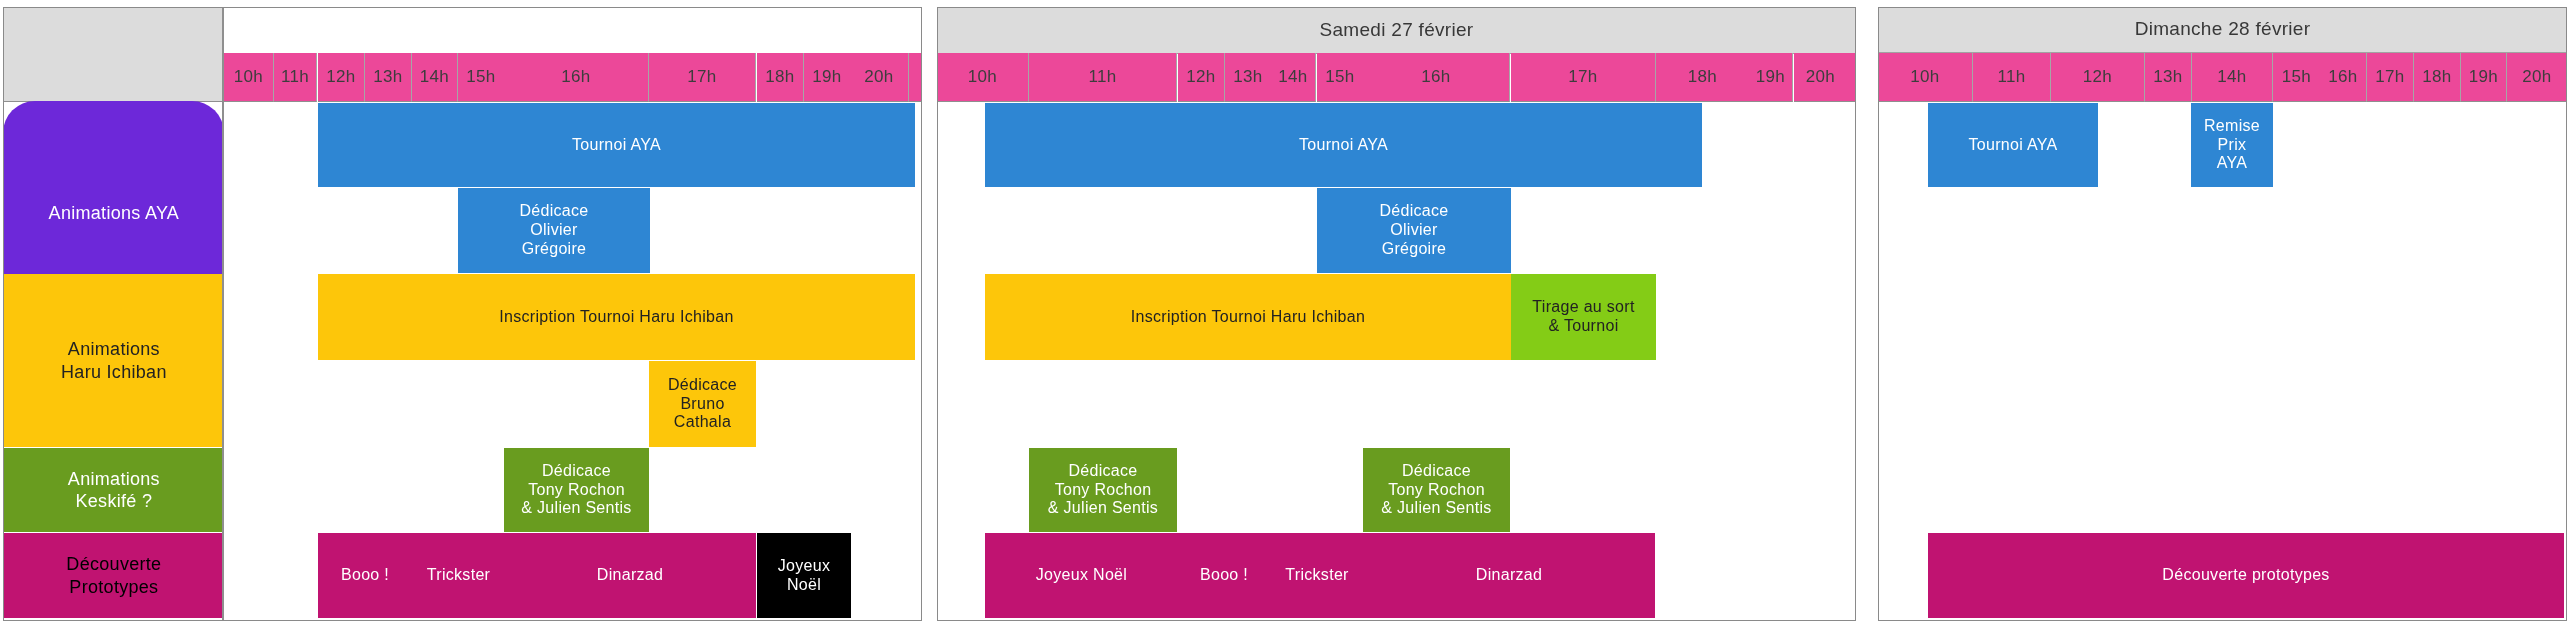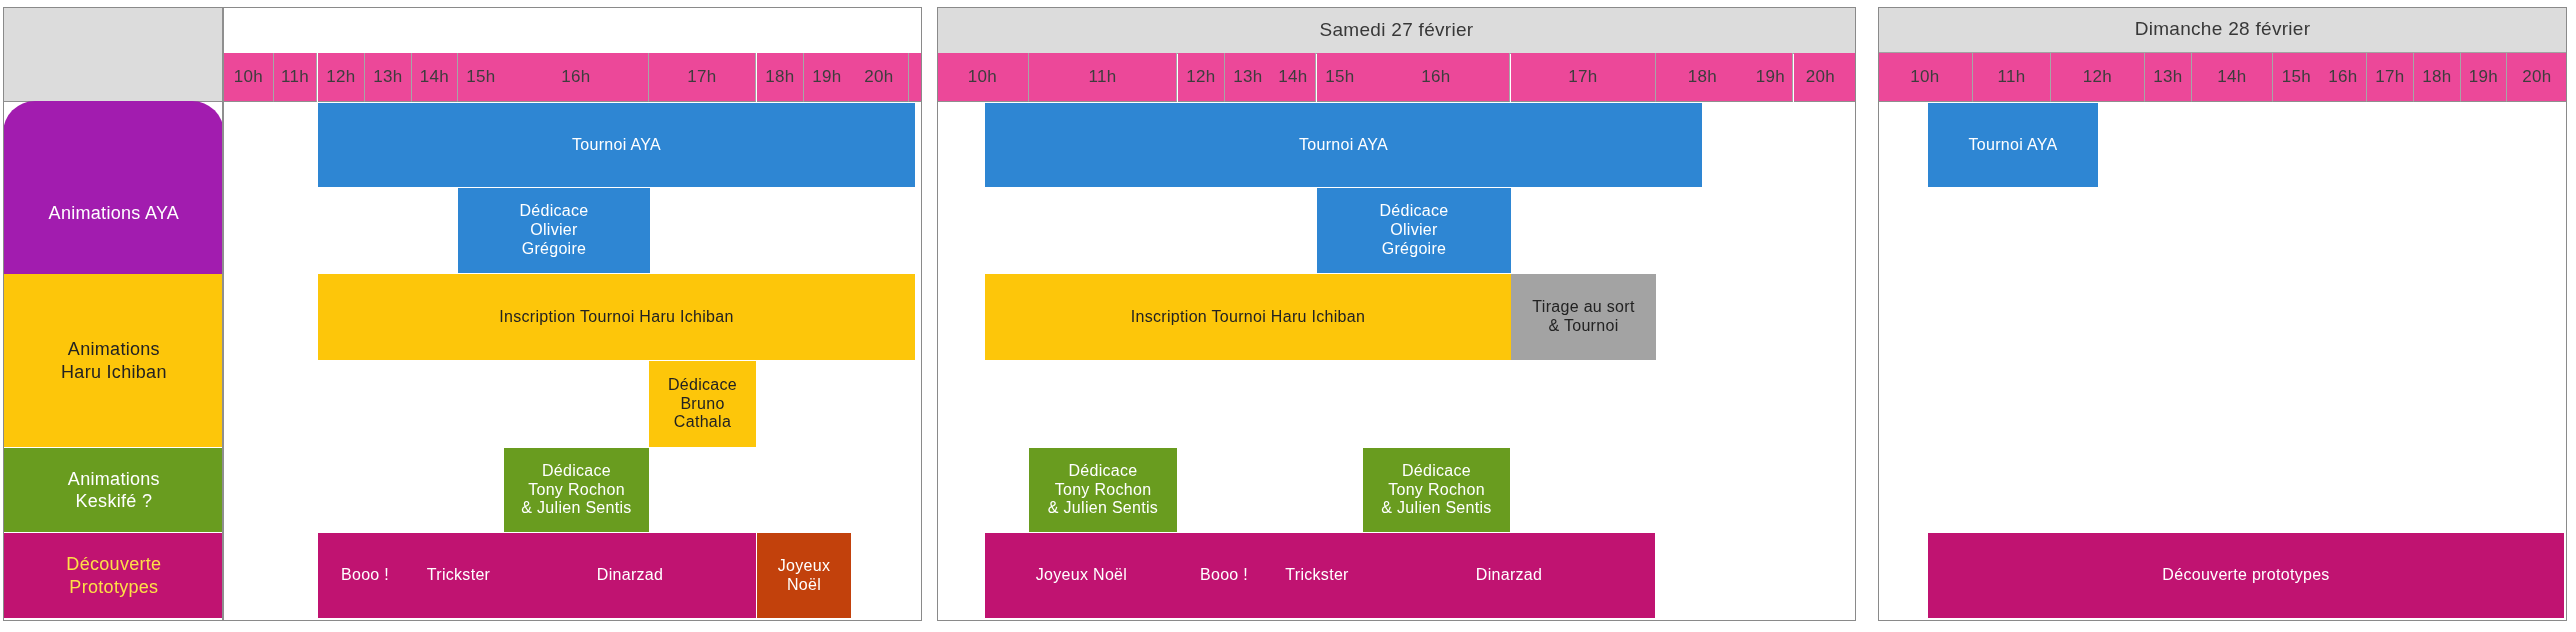--- a/index.html
+++ b/index.html
@@ -29,26 +29,26 @@
   }
   .legend-header{background:#dcdcdc;border-bottom:1.7px solid #8f8f8f;}
   .col-border{background:#8f8f8f;}
   .card-border{border:1.7px solid #8a8a8a;background:transparent;pointer-events:none;}
 </style>
 </head>
 <body>
 
 <div id="canvas">
     <div class="abs legend-header" style="left: 3.4px; top: 6.8px; width: 221px; height: 95px;"></div>
-    <div class="abs legend-cell" style="left: 3.4px; top: 101px; width: 221px; height: 224px; background: #a21caf; color: rgb(255, 255, 255); border-radius: 32px;">Animations AYA</div>
+    <div class="abs legend-cell" style="left: 3.4px; top: 101px; width: 221px; height: 224px; background: #6d28d9; color: rgb(255, 255, 255); border-radius: 32px;">Animations AYA</div>
     <div class="abs legend-cell" style="left: 3.4px; top: 274px; width: 221px; height: 173px; background: rgb(253, 198, 10); color: rgb(34, 34, 34);">Animations
 Haru Ichiban</div>
     <div class="abs legend-cell" style="left: 3.4px; top: 448px; width: 221px; height: 84px; background: rgb(105, 156, 31); color: rgb(255, 255, 255);">Animations
 Keskifé ?</div>
-    <div class="abs legend-cell" style="left: 3.4px; top: 533px; width: 221px; height: 85px; background: rgb(192, 19, 113); color: #fde047;">Découverte
+    <div class="abs legend-cell" style="left: 3.4px; top: 533px; width: 221px; height: 85px; background: rgb(192, 19, 113); color: #000000;">Découverte
 Prototypes</div>
     <div class="abs col-border" style="left: 222px; top: 6.8px; width: 1.7px; height: 613px;"></div>
     <div class="abs hour-cell" style="left: 224px; top: 53px; width: 50px; height: 49px; border-right: 1.7px solid rgb(166, 166, 166);">10h</div>
     <div class="abs hour-cell" style="left: 274px; top: 53px; width: 43px; height: 49px; border-right: 1.7px solid rgb(166, 166, 166);">11h</div>
     <div class="abs hour-cell" style="left: 318px; top: 53px; width: 47px; height: 49px; border-right: 1.7px solid rgb(166, 166, 166);">12h</div>
     <div class="abs hour-cell" style="left: 365px; top: 53px; width: 47px; height: 49px; border-right: 1.7px solid rgb(166, 166, 166);">13h</div>
     <div class="abs hour-cell" style="left: 412px; top: 53px; width: 46px; height: 49px; border-right: 1.7px solid rgb(166, 166, 166);">14h</div>
     <div class="abs hour-cell" style="left: 458px; top: 53px; width: 47px; height: 49px; border-right: 1.7px solid rgb(166, 166, 166);">15h</div>
     <div class="abs hour-cell" style="left: 504px; top: 53px; width: 145px; height: 49px; border-right: 1.7px solid rgb(166, 166, 166);">16h</div>
     <div class="abs hour-cell" style="left: 649px; top: 53px; width: 107px; height: 49px; border-right: 1.7px solid rgb(166, 166, 166);">17h</div>
@@ -63,42 +63,42 @@
     <div class="abs event-block" style="left: 318px; top: 274px; width: 597px; height: 86px; background: rgb(253, 198, 10); color: rgb(34, 34, 34);">Inscription Tournoi Haru Ichiban</div>
     <div class="abs event-block" style="left: 649px; top: 361px; width: 107px; height: 86px; background: rgb(253, 198, 10); color: rgb(34, 34, 34);">Dédicace
 Bruno
 Cathala</div>
     <div class="abs event-block" style="left: 504px; top: 448px; width: 145px; height: 84px; background: rgb(105, 156, 31); color: rgb(255, 255, 255);">Dédicace
 Tony Rochon
 &amp; Julien Sentis</div>
     <div class="abs event-block" style="left: 318px; top: 533px; width: 94px; height: 85px; background: rgb(192, 19, 113); color: rgb(255, 255, 255);">Booo !</div>
     <div class="abs event-block" style="left: 412px; top: 533px; width: 93px; height: 85px; background: rgb(192, 19, 113); color: rgb(255, 255, 255);">Trickster</div>
     <div class="abs event-block" style="left: 504px; top: 533px; width: 252px; height: 85px; background: rgb(192, 19, 113); color: rgb(255, 255, 255);">Dinarzad</div>
-    <div class="abs event-block" style="left: 757px; top: 533px; width: 94px; height: 85px; background: #c2410c; color: rgb(255, 255, 255);">Joyeux
+    <div class="abs event-block" style="left: 757px; top: 533px; width: 94px; height: 85px; background: #000000; color: rgb(255, 255, 255);">Joyeux
 Noël</div>
     <div class="abs card-border" style="left: 3.4px; top: 6.8px; width: 919px; height: 614px;"></div>
     <div class="abs day-title" style="left: 937px; top: 6.8px; width: 919px; height: 47px;">Samedi 27 février</div>
     <div class="abs hour-cell" style="left: 937px; top: 53px; width: 92px; height: 49px; border-right: 1.7px solid rgb(166, 166, 166);">10h</div>
     <div class="abs hour-cell" style="left: 1029px; top: 53px; width: 148px; height: 49px; border-right: 1.7px solid rgb(166, 166, 166);">11h</div>
     <div class="abs hour-cell" style="left: 1178px; top: 53px; width: 47px; height: 49px; border-right: 1.7px solid rgb(166, 166, 166);">12h</div>
     <div class="abs hour-cell" style="left: 1225px; top: 53px; width: 47px; height: 49px; border-right: 1.7px solid rgb(166, 166, 166);">13h</div>
     <div class="abs hour-cell" style="left: 1271px; top: 53px; width: 45px; height: 49px; border-right: 1.7px solid rgb(166, 166, 166);">14h</div>
     <div class="abs hour-cell" style="left: 1317px; top: 53px; width: 47px; height: 49px; border-right: 1.7px solid rgb(166, 166, 166);">15h</div>
     <div class="abs hour-cell" style="left: 1363px; top: 53px; width: 147px; height: 49px; border-right: 1.7px solid rgb(166, 166, 166);">16h</div>
     <div class="abs hour-cell" style="left: 1511px; top: 53px; width: 145px; height: 49px; border-right: 1.7px solid rgb(166, 166, 166);">17h</div>
     <div class="abs hour-cell" style="left: 1656px; top: 53px; width: 94px; height: 49px; border-right: 1.7px solid rgb(166, 166, 166);">18h</div>
     <div class="abs hour-cell" style="left: 1749px; top: 53px; width: 44px; height: 49px; border-right: 1.7px solid rgb(166, 166, 166);">19h</div>
     <div class="abs hour-cell" style="left: 1794px; top: 53px; width: 54px; height: 49px; border-right: 1.7px solid rgb(166, 166, 166);">20h</div>
     <div class="abs hour-cell" style="left: 1847px; top: 53px; width: 8.5px; height: 49px; border-right: none;"></div>
     <div class="abs event-block" style="left: 985px; top: 103px; width: 717px; height: 84px; background: rgb(46, 134, 211); color: rgb(255, 255, 255);">Tournoi AYA</div>
     <div class="abs event-block" style="left: 1317px; top: 188px; width: 194px; height: 85px; background: rgb(46, 134, 211); color: rgb(255, 255, 255);">Dédicace
 Olivier
 Grégoire</div>
     <div class="abs event-block" style="left: 985px; top: 274px; width: 526px; height: 86px; background: rgb(253, 198, 10); color: rgb(34, 34, 34);">Inscription Tournoi Haru Ichiban</div>
-    <div class="abs event-block" style="left: 1511px; top: 274px; width: 145px; height: 86px; background: #a3a3a3; color: rgb(34, 34, 34);">Tirage au sort
+    <div class="abs event-block" style="left: 1511px; top: 274px; width: 145px; height: 86px; background: #84cc16; color: rgb(34, 34, 34);">Tirage au sort
 &amp; Tournoi</div>
     <div class="abs event-block" style="left: 1029px; top: 448px; width: 148px; height: 84px; background: rgb(105, 156, 31); color: rgb(255, 255, 255);">Dédicace
 Tony Rochon
 &amp; Julien Sentis</div>
     <div class="abs event-block" style="left: 1363px; top: 448px; width: 147px; height: 84px; background: rgb(105, 156, 31); color: rgb(255, 255, 255);">Dédicace
 Tony Rochon
 &amp; Julien Sentis</div>
     <div class="abs event-block" style="left: 985px; top: 533px; width: 193px; height: 85px; background: rgb(192, 19, 113); color: rgb(255, 255, 255);">Joyeux Noël</div>
     <div class="abs event-block" style="left: 1178px; top: 533px; width: 92px; height: 85px; background: rgb(192, 19, 113); color: rgb(255, 255, 255);">Booo !</div>
     <div class="abs event-block" style="left: 1270px; top: 533px; width: 94px; height: 85px; background: rgb(192, 19, 113); color: rgb(255, 255, 255);">Trickster</div>
@@ -110,17 +110,20 @@
     <div class="abs hour-cell" style="left: 2051px; top: 53px; width: 94px; height: 49px; border-right: 1.7px solid rgb(166, 166, 166);">12h</div>
     <div class="abs hour-cell" style="left: 2145px; top: 53px; width: 47px; height: 49px; border-right: 1.7px solid rgb(166, 166, 166);">13h</div>
     <div class="abs hour-cell" style="left: 2192px; top: 53px; width: 81px; height: 49px; border-right: 1.7px solid rgb(166, 166, 166);">14h</div>
     <div class="abs hour-cell" style="left: 2273px; top: 53px; width: 48px; height: 49px; border-right: 1.7px solid rgb(166, 166, 166);">15h</div>
     <div class="abs hour-cell" style="left: 2320px; top: 53px; width: 47px; height: 49px; border-right: 1.7px solid rgb(166, 166, 166);">16h</div>
     <div class="abs hour-cell" style="left: 2367px; top: 53px; width: 47px; height: 49px; border-right: 1.7px solid rgb(166, 166, 166);">17h</div>
     <div class="abs hour-cell" style="left: 2414px; top: 53px; width: 47px; height: 49px; border-right: 1.7px solid rgb(166, 166, 166);">18h</div>
     <div class="abs hour-cell" style="left: 2461px; top: 53px; width: 46px; height: 49px; border-right: 1.7px solid rgb(166, 166, 166);">19h</div>
     <div class="abs hour-cell" style="left: 2507px; top: 53px; width: 60px; height: 49px; border-right: none;">20h</div>
     <div class="abs event-block" style="left: 1928px; top: 103px; width: 170px; height: 84px; background: rgb(46, 134, 211); color: rgb(255, 255, 255);">Tournoi AYA</div>
+    <div class="abs event-block" style="left: 2191px; top: 103px; width: 82px; height: 84px; background: rgb(46, 134, 211); color: rgb(255, 255, 255);">Remise
+Prix
+AYA</div>
     <div class="abs event-block" style="left: 1928px; top: 533px; width: 636px; height: 85px; background: rgb(192, 19, 113); color: rgb(255, 255, 255);">Découverte prototypes</div>
     <div class="abs card-border" style="left: 1878px; top: 6.8px; width: 689px; height: 614px;"></div>
     <div class="abs card-border" style="left: 3.4px; top: 6.8px; width: 919px; height: 614px;"></div>
   </div>
 
 
 </body></html>

